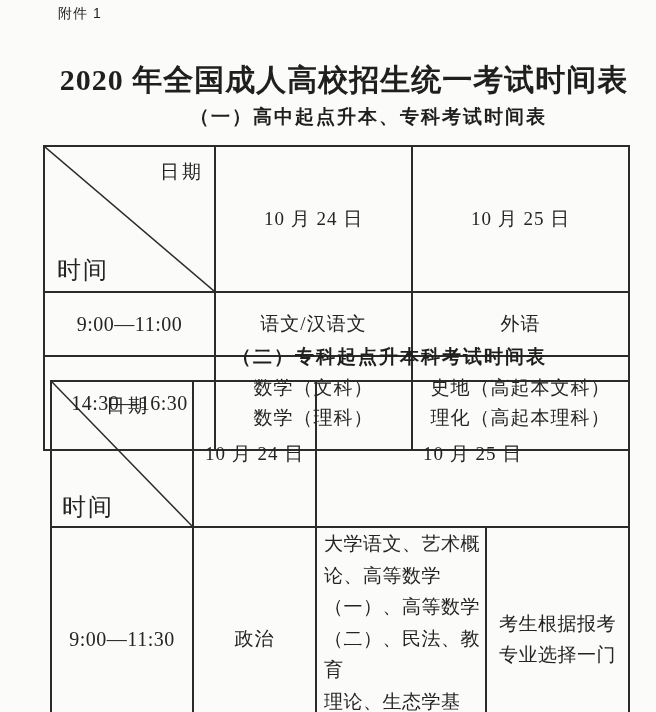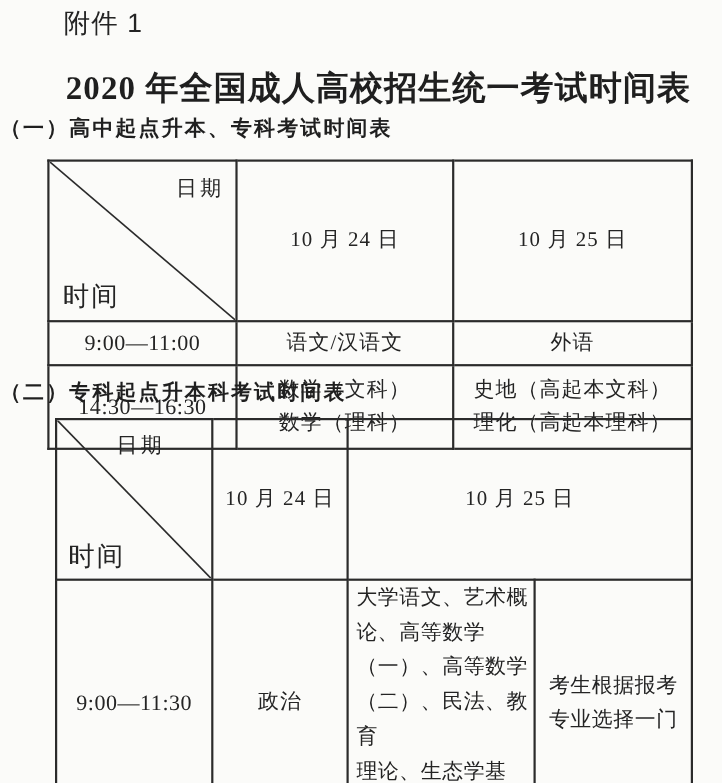--- a/index.html
+++ b/index.html
@@ -8,50 +8,50 @@
     background:#fbfbf9;
     font-family:"Liberation Serif","DejaVu Serif",serif;
     color:#242424;
     position:relative;
     overflow:hidden;
   }
   .page { position:absolute; inset:0; }
 
   .attachment {
     position:absolute; left:58px; top:5px;
-    font-size:24px; letter-spacing:1px;
+    font-size:14px; letter-spacing:1px;
     font-family:"Liberation Sans","DejaVu Sans",sans-serif;
   }
   .main-title {
     position:absolute; top:44px; left:0; width:656px; margin:16px;
     text-align:center; font-size:30px; font-weight:bold; letter-spacing:1px;
     font-family:Liberation Serif, serif;
     color:#1f1f1f;
   }
   .section-caption {
     position:absolute; left:0; width:547px; margin:0;
-    text-align:left; font-size:19px; font-weight:bold; letter-spacing:2px;
+    text-align:right; font-size:19px; font-weight:bold; letter-spacing:2px;
     color:#1f1f1f;
   }
   #sec1-caption { top:104px; }
   #sec2-caption { top:344px; }
 
   table {
     border-collapse:collapse; table-layout:fixed; position:absolute;
     background:transparent;
   }
   #table1 { left:43px; top:145px; width:585px; }
   #table2 { left:50px; top:380px; width:578px; }
 
   td {
     border:2px solid #2b2b2b;
     text-align:center; vertical-align:middle;
     font-size:19px; line-height:30px;
     white-space:pre-line;
-    padding:4px 2px;
+    padding:16px 2px;
     letter-spacing:1px;
     overflow:hidden;
   }
   .cell-time { font-size:20px; letter-spacing:0.5px; }
 
   
   .diag { position:relative; padding:12px; }
   .diag svg { position:absolute; left:0; top:0; width:100%; height:100%; display:block; }
   .diag .d-date { position:absolute; font-size:19px; letter-spacing:3px; }
   .diag .d-time { position:absolute; font-size:24px; letter-spacing:2px;text-align:right; }

